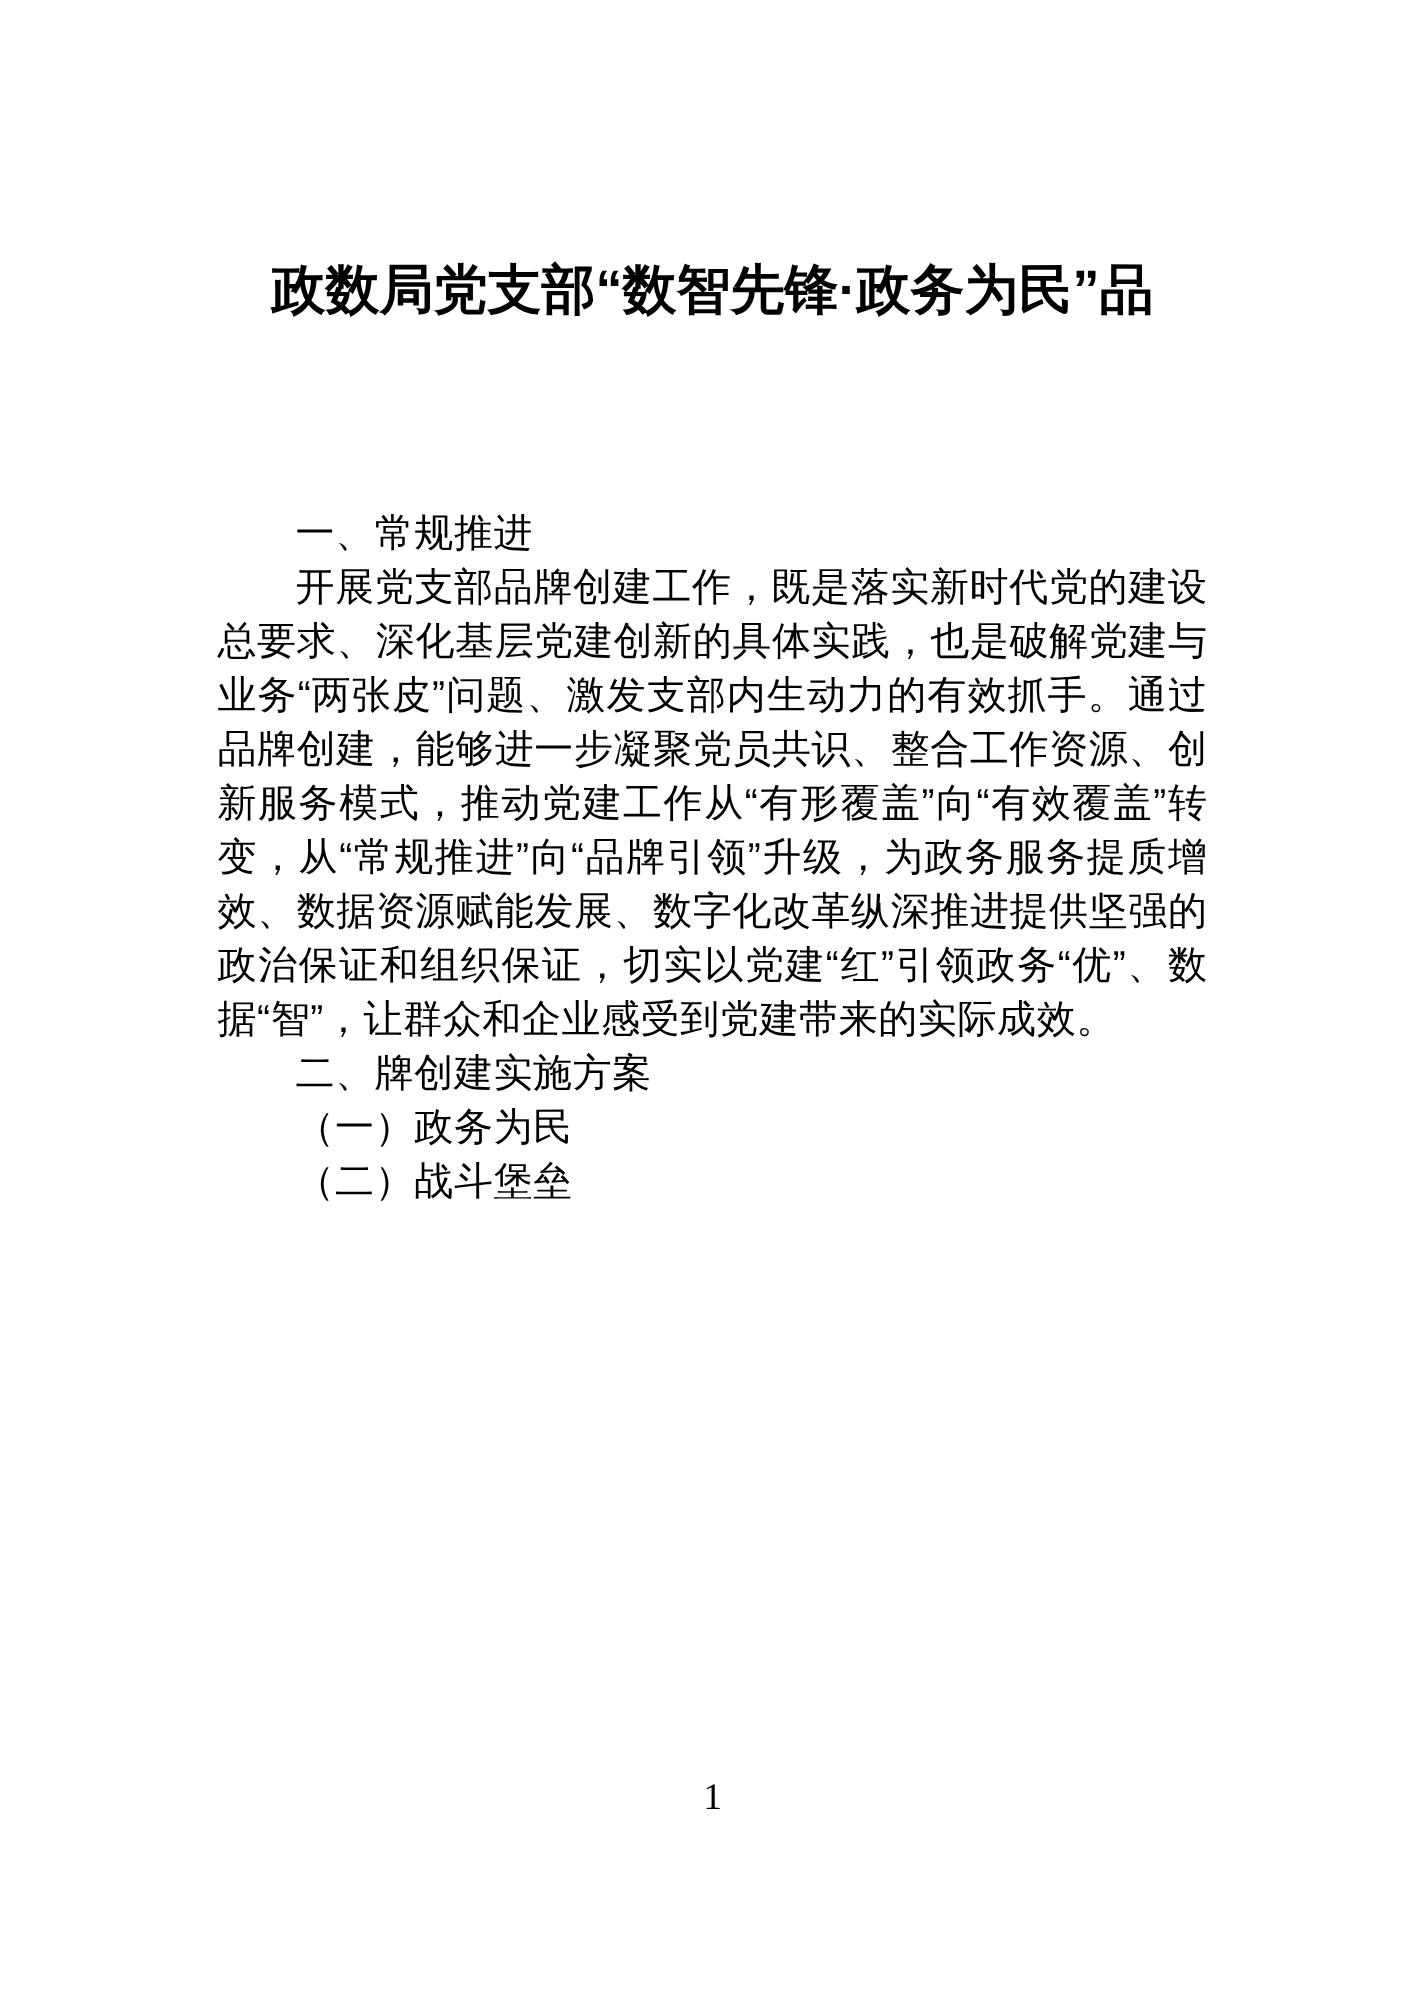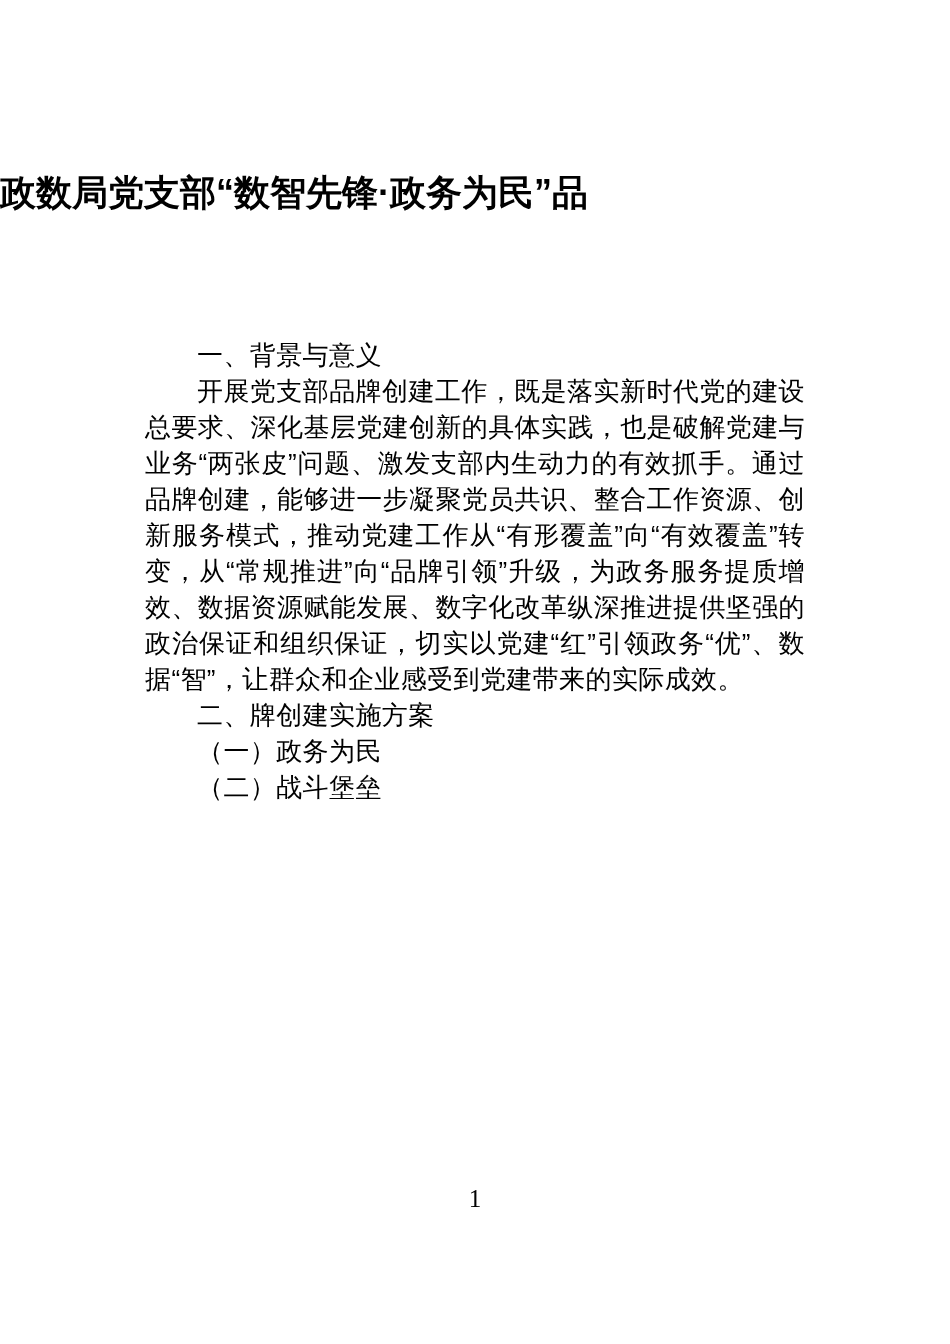--- a/index.html
+++ b/index.html
@@ -14,20 +14,21 @@
     background: #ffffff;
     color: #000000;
     font-family: "Liberation Sans", sans-serif;
     overflow: hidden;
   }
   .doc-title {
     position: absolute;
     top: 158px;
     left: 0;
     width: 950px;
+    text-align: center;
     font-size: 36px;
     font-weight: 700;
     line-height: 70px;
     letter-spacing: 0px;
   }
   .doc-body {
     position: absolute;
     top: 337px;
     left: 145px;
     width: 660px;
@@ -55,21 +56,21 @@
 </head>
 <body>
 
 <div class="page">
 
   <div class="doc-title">
     <div>政数局党支部“数智先锋·政务为民”品</div>
   </div>
 
   <div class="doc-body">
-    <p>一、背景与意义</p>
+    <p>一、常规推进</p>
     <p>开展党支部品牌创建工作，既是落实新时代党的建设总要求、深化基层党建创新的具体实践，也是破解党建与业务“两张皮”问题、激发支部内生动力的有效抓手。通过品牌创建，能够进一步凝聚党员共识、整合工作资源、创新服务模式，推动党建工作从“有形覆盖”向“有效覆盖”转变，从“常规推进”向“品牌引领”升级，为政务服务提质增效、数据资源赋能发展、数字化改革纵深推进提供坚强的政治保证和组织保证，切实以党建“红”引领政务“优”、数据“智”，让群众和企业感受到党建带来的实际成效。</p>
     <p>二、牌创建实施方案</p>
     <p>（一）政务为民</p>
     <p>（二）战斗堡垒</p>
   </div>
 
   <div class="page-number">1</div>
 
 </div>
 

